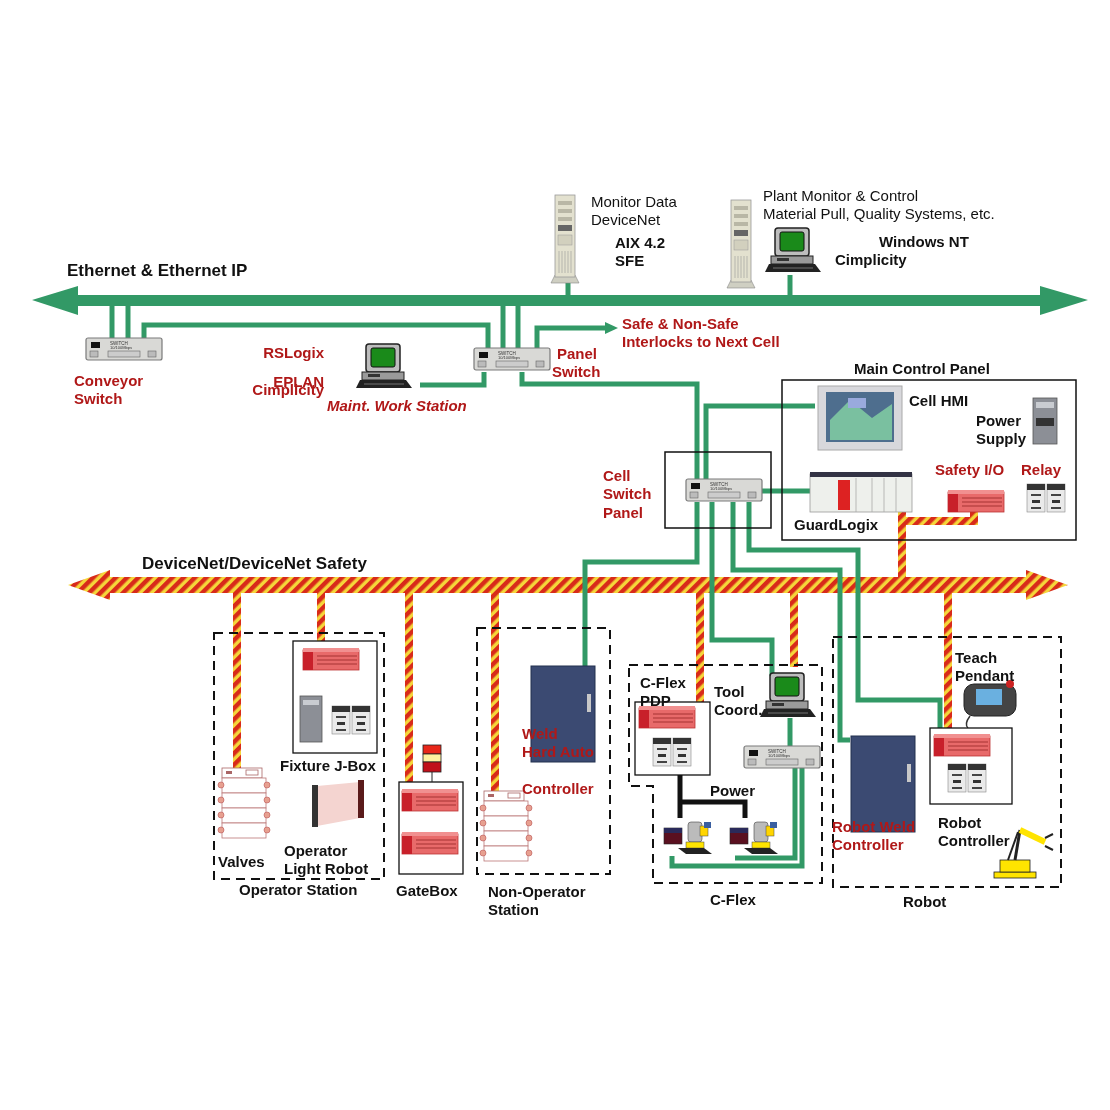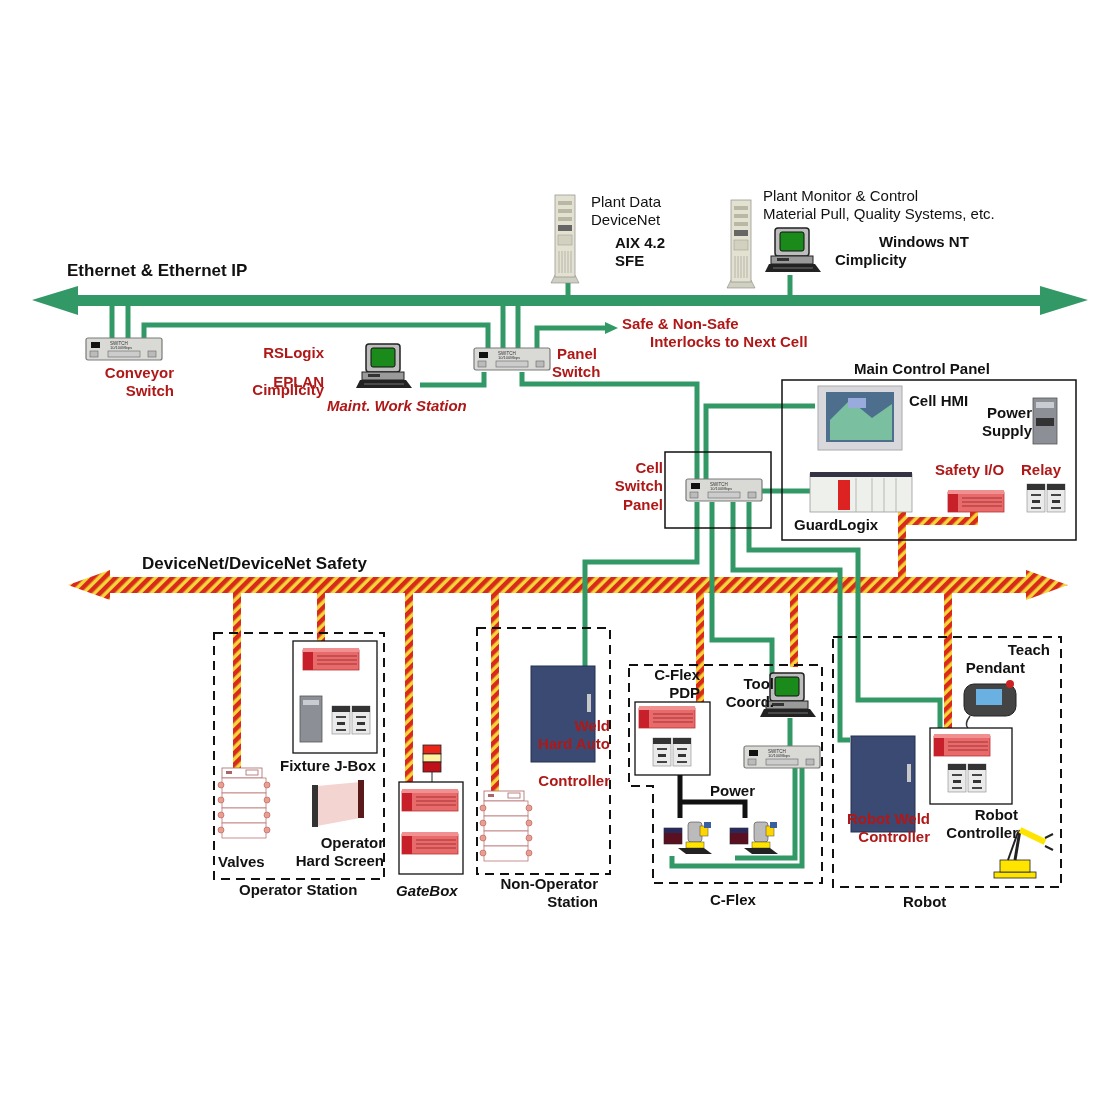--- a/index.html
+++ b/index.html
@@ -1,21 +1,21 @@
 <!DOCTYPE html>
 <html><head>
 <meta charset="utf-8">
 <style>
   html, body { margin:0; padding:0; background:#ffffff; }
   #canvas { position:relative; width:1110px; height:1110px; overflow:hidden; background:#fff; font-family:"Liberation Sans", sans-serif; }
   svg#diagram { position:absolute; left:0; top:0; }
   .lbl { position:absolute; font-family:"Liberation Sans", sans-serif; font-weight:bold; font-size:15px; line-height:18px; color:#111; white-space:nowrap; }
   .lbl.red { color:#b01818; }
   .lbl.plain { font-weight:normal; }
-  .lbl.c { text-align:right; }
+  .lbl.c { text-align:left;margin-top:8px; }
   .lbl.r { text-align:right; }
   .lbl.big { font-size:17px; }
 </style>
 </head>
 <body>
 
 <div id="canvas">
 <svg id="diagram" width="1110" height="1110" viewBox="0 0 1110 1110">
   <defs>
     <pattern id="hatch" patternUnits="userSpaceOnUse" width="8" height="8" patternTransform="rotate(45)">
@@ -271,76 +271,76 @@
     <line x1="1015" y1="860" x2="1020" y2="830" stroke="#222" stroke-width="3"></line>
     <line x1="1008" y1="860" x2="1018" y2="832" stroke="#222" stroke-width="2"></line>
     <line x1="1020" y1="830" x2="1045" y2="842" stroke="#ffe400" stroke-width="6"></line>
     <path d="M1045,838 l8,-4 M1045,846 l8,4" stroke="#222" stroke-width="2"></path>
   </g>
 </svg>
 
 <div class="lbl big" style="left:67px;top:262px;">Ethernet &amp; Ethernet IP</div>
 <div class="lbl big" style="left:142px;top:555px;">DeviceNet/DeviceNet Safety</div>
 
-<div class="lbl plain" style="left:591px;top:193px;">Plant Data</div>
+<div class="lbl plain" style="left:591px;top:193px;">Monitor Data</div>
 <div class="lbl plain" style="left:591px;top:211px;">DeviceNet</div>
 <div class="lbl" style="left:615px;top:234px;">AIX 4.2</div>
 <div class="lbl" style="left:615px;top:252px;">SFE</div>
 
 <div class="lbl plain" style="left:763px;top:187px;">Plant Monitor &amp; Control</div>
 <div class="lbl plain" style="left:763px;top:205px;">Material Pull, Quality Systems, etc.</div>
 <div class="lbl" style="left:835px;top:233px;margin-left:44px;">Windows NT</div>
 <div class="lbl" style="left:835px;top:251px;">Cimplicity</div>
 
 <div class="lbl red c" style="left:74px;top:364px;width:100px;">Conveyor</div>
 <div class="lbl red c" style="left:74px;top:382px;width:100px;">Switch</div>
 
 <div class="lbl red r" style="left:220px;top:344px;width:104px;">RSLogix</div>
 <div class="lbl red r" style="left:220px;top:362px;width:104px;margin-top:11px;">EPLAN</div>
 <div class="lbl red r" style="left:220px;top:381px;width:104px;">Cimplicity</div>
 <div class="lbl red" style="left:327px;top:397px;font-style:italic;">Maint. Work Station</div>
 
 <div class="lbl red" style="left:557px;top:345px;">Panel</div>
 <div class="lbl red" style="left:552px;top:363px;">Switch</div>
 <div class="lbl red" style="left:622px;top:315px;">Safe  &amp; Non-Safe</div>
-<div class="lbl red" style="left:622px;top:333px;margin-left:28px;">Interlocks to Next Cell</div>
+<div class="lbl red" style="left:622px;top:333px;">Interlocks to Next Cell</div>
 
 <div class="lbl red c" style="left:603px;top:459px;width:60px;">Cell</div>
 <div class="lbl red c" style="left:603px;top:477px;width:60px;">Switch</div>
 <div class="lbl red c" style="left:603px;top:496px;width:60px;">Panel</div>
 
 <div class="lbl" style="left:854px;top:360px;">Main Control Panel</div>
 <div class="lbl" style="left:909px;top:392px;">Cell HMI</div>
 <div class="lbl c" style="left:976px;top:404px;width:56px;">Power</div>
 <div class="lbl c" style="left:976px;top:422px;width:56px;">Supply</div>
 <div class="lbl red" style="left:935px;top:461px;">Safety I/O</div>
 <div class="lbl red" style="left:1021px;top:461px;">Relay</div>
 <div class="lbl" style="left:794px;top:516px;">GuardLogix</div>
 
 <div class="lbl" style="left:280px;top:757px;">Fixture J-Box</div>
 <div class="lbl" style="left:218px;top:853px;">Valves</div>
 <div class="lbl c" style="left:284px;top:834px;width:100px;">Operator</div>
-<div class="lbl c" style="left:284px;top:852px;width:100px;">Hard Screen</div>
+<div class="lbl c" style="left:284px;top:852px;width:100px;">Light Robot</div>
 <div class="lbl" style="left:239px;top:881px;">Operator Station</div>
 
-<div class="lbl" style="left:396px;top:882px;font-style:italic;">GateBox</div>
+<div class="lbl" style="left:396px;top:882px;">GateBox</div>
 
 <div class="lbl red c" style="left:522px;top:735px;width:88px;">Hard Auto</div>
 <div class="lbl red c" style="left:522px;top:717px;width:88px;">Weld</div>
 <div class="lbl red c" style="left:522px;top:772px;width:88px;">Controller</div>
 <div class="lbl c" style="left:488px;top:875px;width:110px;">Non-Operator</div>
 <div class="lbl c" style="left:488px;top:893px;width:110px;">Station</div>
 
 <div class="lbl c" style="left:640px;top:666px;width:60px;">C-Flex</div>
 <div class="lbl c" style="left:640px;top:684px;width:60px;">PDP</div>
 <div class="lbl c" style="left:714px;top:675px;width:60px;">Tool</div>
 <div class="lbl c" style="left:714px;top:693px;width:60px;">Coord.</div>
 <div class="lbl" style="left:710px;top:782px;">Power</div>
 <div class="lbl" style="left:710px;top:891px;">C-Flex</div>
 
-<div class="lbl c" style="left:980px;top:641px;width:70px;">Teach</div>
+<div class="lbl c" style="left:955px;top:641px;width:70px;">Teach</div>
 <div class="lbl c" style="left:955px;top:659px;width:70px;">Pendant</div>
 <div class="lbl red c" style="left:832px;top:810px;width:98px;">Robot Weld</div>
 <div class="lbl red c" style="left:832px;top:828px;width:98px;">Controller</div>
 <div class="lbl c" style="left:938px;top:806px;width:80px;">Robot</div>
 <div class="lbl c" style="left:938px;top:824px;width:80px;">Controller</div>
 <div class="lbl" style="left:903px;top:893px;">Robot</div>
 </div>
 
 </body></html>

